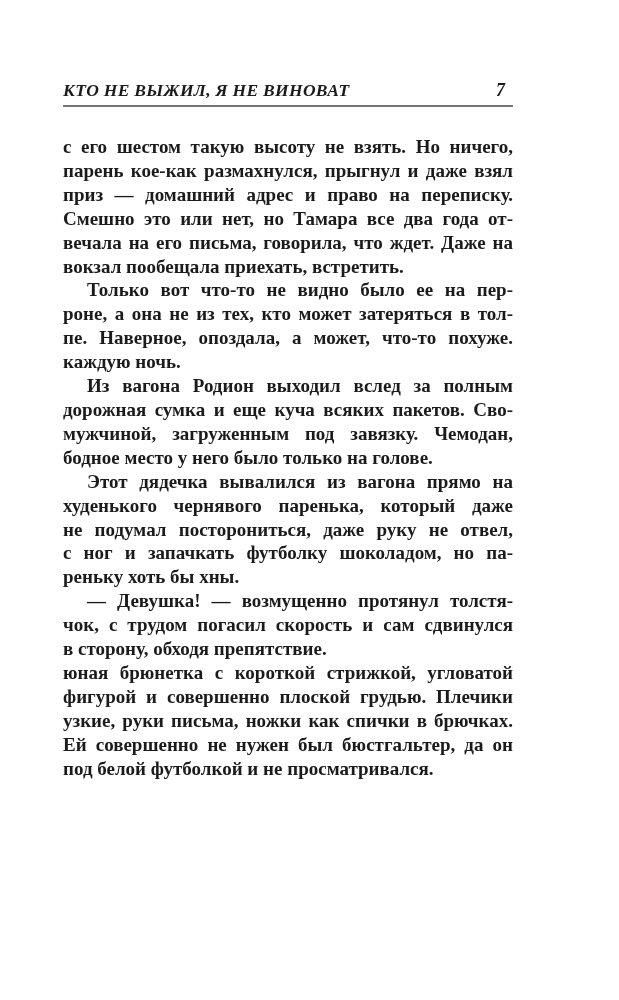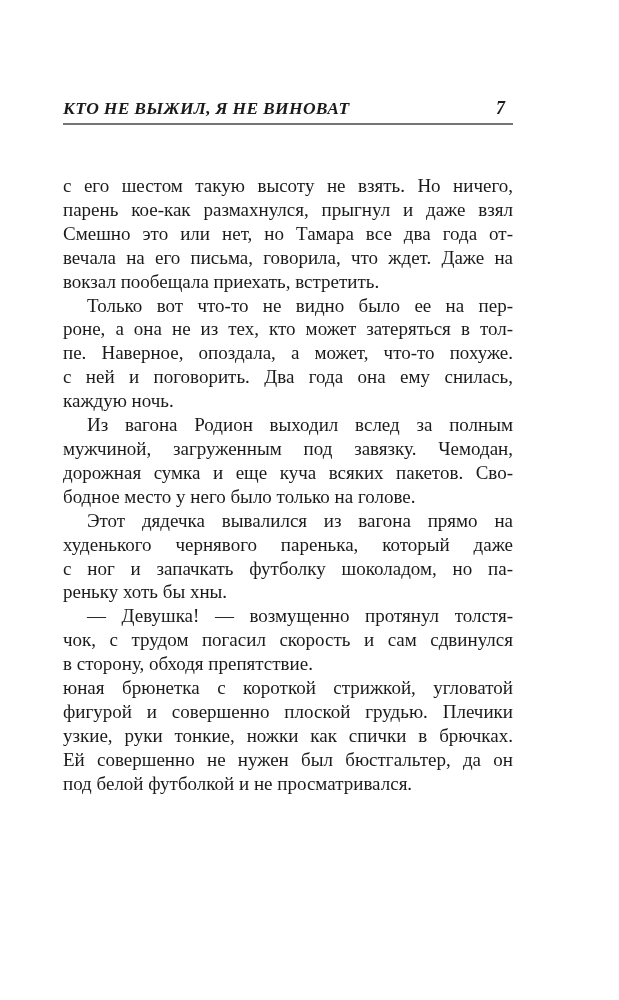--- a/index.html
+++ b/index.html
@@ -23,36 +23,36 @@
   }
   .running-header {
     display: flex;
     justify-content: space-between;
     align-items: baseline;
     font-style: italic;
     font-weight: bold;
     font-size: 17.5px;
     line-height: 21px;
     letter-spacing: 0.3px;
-    margin-top: 18px;
   }
   .page-number {
     font-size: 18px;
     padding-right: 8px;
     letter-spacing: 0;
   }
   .header-rule {
     height: 2px;
     background: var(--rule-color, #757575);
     margin-top: 4px;
   }
   .body-text {
-    margin-top: 49px;
+    margin-top: 28px;
     font-size: 19px;
     line-height: 23.9px;
+    font-weight: bold;
   }
   .line {
     text-align: justify;
     text-align-last: justify;
     white-space: normal;
   }
   .line.last {
     text-align-last: left;
   }
   .line.indent {
@@ -66,50 +66,51 @@
   <div class="page-inner">
     <div class="running-header">
       <span class="running-title">КТО НЕ ВЫЖИЛ, Я НЕ ВИНОВАТ</span>
       <span class="page-number">7</span>
     </div>
     <div class="header-rule"></div>
     <div class="body-text">
         <div class="paragraph">
           <div class="line">с его шестом такую высоту не взять. Но ничего,</div>
           <div class="line">парень кое-как размахнулся, прыгнул и даже взял</div>
+          <div class="line">приз — домашний адрес и право на переписку.</div>
           <div class="line">Смешно это или нет, но Тамара все два года от-</div>
           <div class="line">вечала на его письма, говорила, что ждет. Даже на</div>
           <div class="line last">вокзал пообещала приехать, встретить.</div>
         </div>
         <div class="paragraph">
           <div class="line indent">Только вот что-то не видно было ее на пер-</div>
           <div class="line">роне, а она не из тех, кто может затеряться в тол-</div>
           <div class="line">пе. Наверное, опоздала, а может, что-то похуже.</div>
-          <div class="line">с ней и поговорить. Два года она ему снилась,</div>
           <div class="line last">каждую ночь.</div>
         </div>
         <div class="paragraph">
           <div class="line indent">Из вагона Родион выходил вслед за полным</div>
+          <div class="line">дорожная сумка и еще куча всяких пакетов. Сво-</div>
           <div class="line">мужчиной, загруженным под завязку. Чемодан,</div>
-          <div class="line">дорожная сумка и еще куча всяких пакетов. Сво-</div>
           <div class="line last">бодное место у него было только на голове.</div>
         </div>
         <div class="paragraph">
           <div class="line indent">Этот дядечка вывалился из вагона прямо на</div>
           <div class="line">худенького чернявого паренька, который даже</div>
+          <div class="line">не подумал посторониться, даже руку не отвел,</div>
           <div class="line">с ног и запачкать футболку шоколадом, но па-</div>
           <div class="line last">реньку хоть бы хны.</div>
         </div>
         <div class="paragraph">
           <div class="line indent">— Девушка! — возмущенно протянул толстя-</div>
           <div class="line">чок, с трудом погасил скорость и сам сдвинулся</div>
           <div class="line last">в сторону, обходя препятствие.</div>
         </div>
         <div class="paragraph">
           <div class="line">юная брюнетка с короткой стрижкой, угловатой</div>
           <div class="line">фигурой и совершенно плоской грудью. Плечики</div>
-          <div class="line">узкие, руки тонкие, ножки как спички в брючках.</div>
+          <div class="line">узкие, руки письма, ножки как спички в брючках.</div>
           <div class="line">Ей совершенно не нужен был бюстгальтер, да он</div>
           <div class="line last">под белой футболкой и не просматривался.</div>
         </div>
       </div>
   </div>
 </div>
 
 </body></html>

